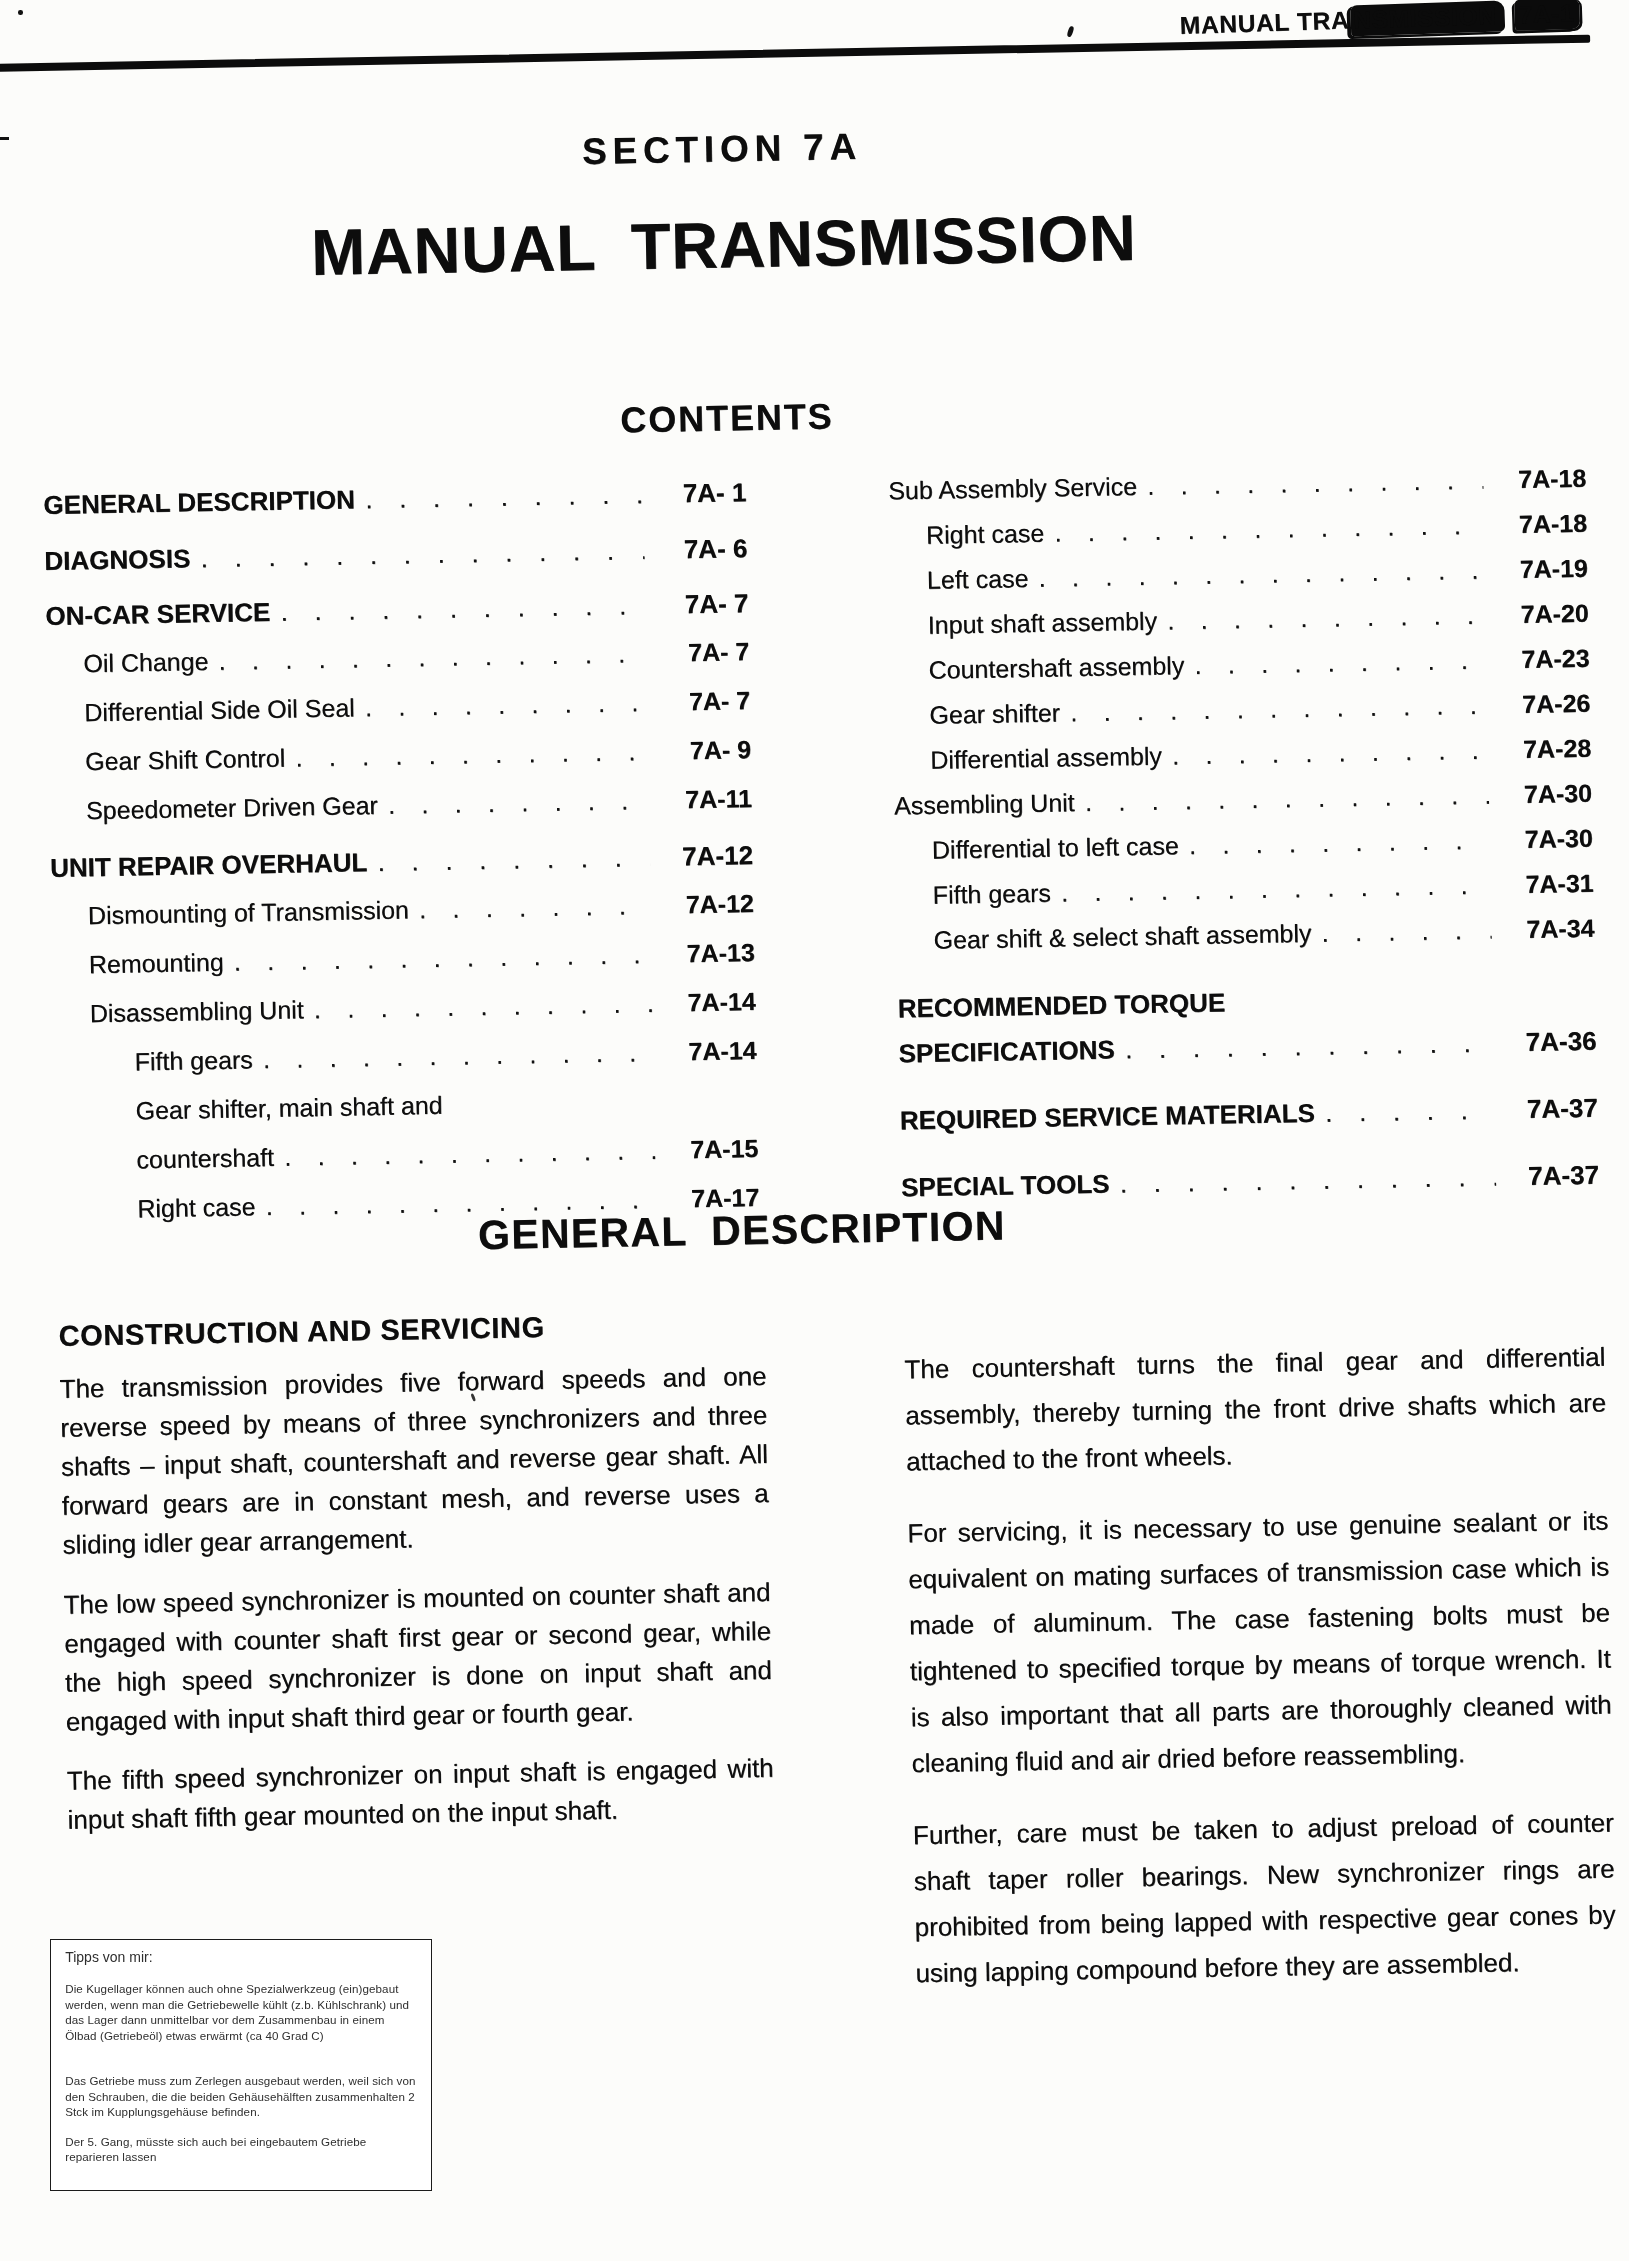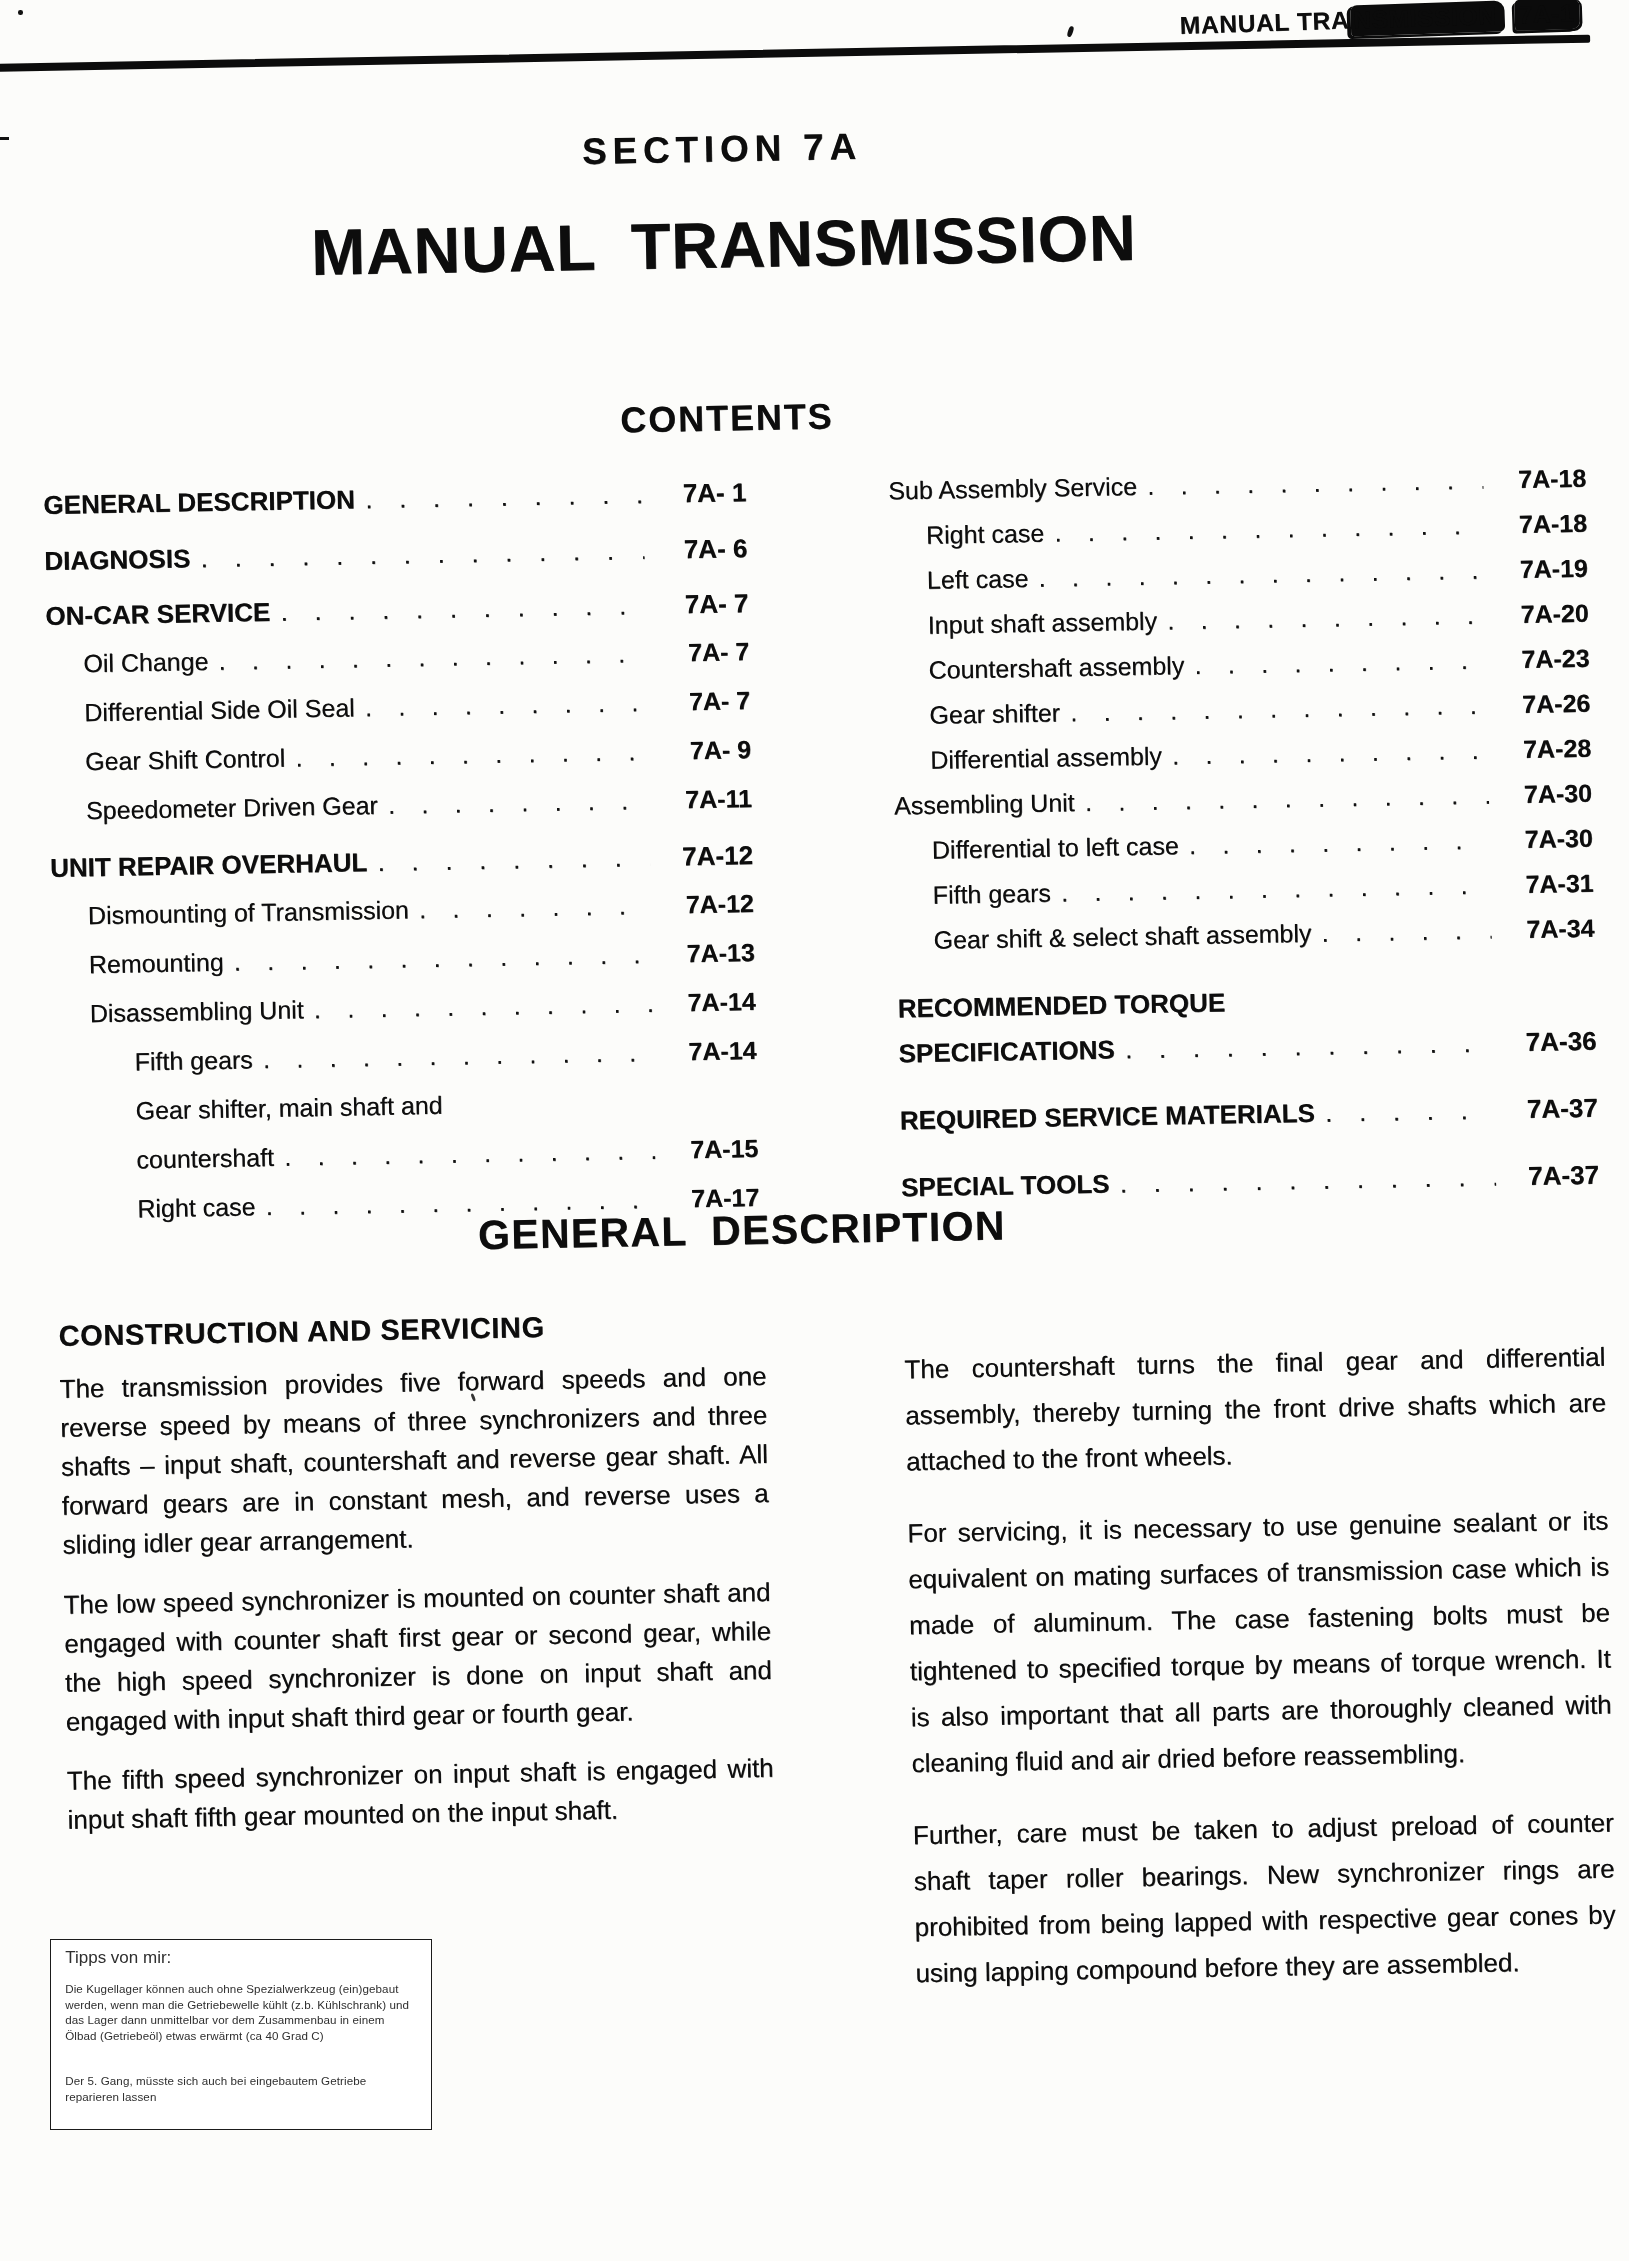--- a/index.html
+++ b/index.html
@@ -66,21 +66,21 @@
   .body-par{ font-size:26px; line-height:39px; text-align:justify; margin:0 0 20.7px 0; hyphens:manual; }
   #body-right{ position:absolute; left:900px; top:1348px; width:701px; }
   #body-right .body-par{ line-height:46px; margin:0 0 26px 0; }
 
   
   #tips-box{
     position:absolute; left:50px; top:1939px; width:352px;
     border:1.9px solid #1b1b1b; background:#ffffff;
     padding:10.3px 14.2px 9px 14.2px; color:#2e2e2e;
   }
-  .tips-title{ font-size:17px; line-height:15.5px; margin:0 0 15.5px 0; }
+  .tips-title{ font-size:14px; line-height:15.5px; margin:0 0 15.5px 0; }
   .tips-par{ font-size:11.6px; line-height:15.5px; letter-spacing:0.1px; margin:0 0 14.2px 0; }
   #tips-pars p:first-child{ margin-bottom:30px; }
   #tips-pars p:last-child{ margin-bottom:16px; }
 
   
   .artifact{ position:absolute; background:#111; }
   #artifact-dot-topleft{ left:18px; top:10.3px; width:4.5px; height:4.5px; border-radius:50%; }
   #artifact-dash-leftedge{ left:0; top:137px; width:9px; height:3.2px; }
   #artifact-tick-rule{ left:1068px; top:26px; width:4.5px; height:11px; border-radius:45%; transform:rotate(18deg); }
   #artifact-mark-heading{ left:467px; top:1387px; width:3.2px; height:8.4px; border-radius:40%; transform:rotate(-20deg); opacity:.85; }
@@ -274,20 +274,21 @@
         </div>
     </div>
 
     <div id="artifact-mark-heading" class="artifact"></div>
   </div>
 
   <div id="tips-box">
     <p class="tips-title">Tipps von mir:</p>
     <div id="tips-pars">
         <p class="tips-par">Die Kugellager können auch ohne Spezialwerkzeug (ein)gebaut werden, wenn man die Getriebewelle kühlt (z.b. Kühlschrank) und das Lager dann unmittelbar vor dem Zusammenbau in einem Ölbad (Getriebeöl) etwas erwärmt (ca 40 Grad C)</p>
+        <p class="tips-par">Das Getriebe muss zum Zerlegen ausgebaut werden, weil sich von den Schrauben, die die beiden Gehäusehälften zusammenhalten 2 Stck im Kupplungsgehäuse befinden.</p>
         <p class="tips-par">Der 5. Gang, müsste sich auch bei eingebautem Getriebe reparieren lassen</p>
       </div>
   </div>
 
   <div id="artifact-dot-topleft" class="artifact"></div>
   <div id="artifact-dash-leftedge" class="artifact"></div>
   <div id="artifact-tick-rule" class="artifact"></div>
 </div>
 
 

